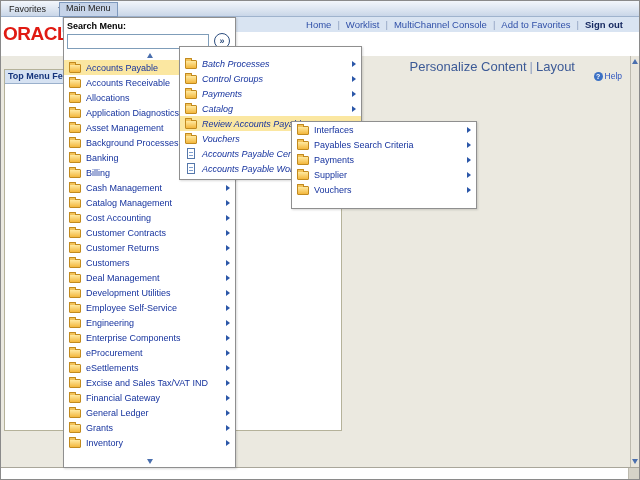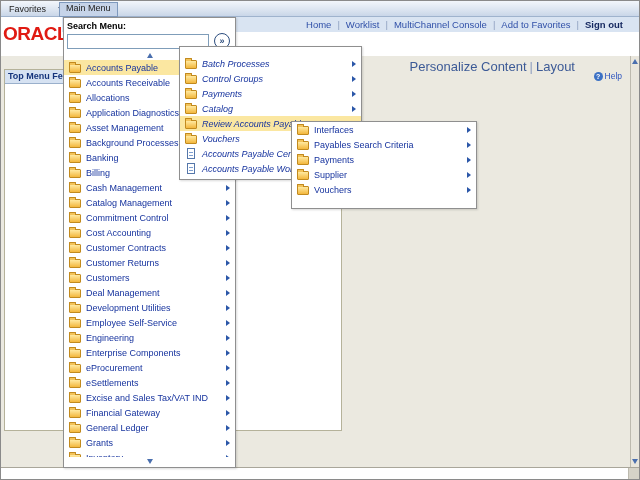--- a/index.html
+++ b/index.html
@@ -220,25 +220,20 @@
           <span class="mlabel">Cash Management</span>
           <span class="marrow"></span>
         </div>
         <div class="mitem">
           <span class="micon"></span>
           <span class="mlabel">Catalog Management</span>
           <span class="marrow"></span>
         </div>
         <div class="mitem">
           <span class="micon"></span>
-          <span class="mlabel">Commitment Control</span>
-          <span class="marrow"></span>
-        </div>
-        <div class="mitem">
-          <span class="micon"></span>
           <span class="mlabel">Cost Accounting</span>
           <span class="marrow"></span>
         </div>
         <div class="mitem">
           <span class="micon"></span>
           <span class="mlabel">Customer Contracts</span>
           <span class="marrow"></span>
         </div>
         <div class="mitem">
           <span class="micon"></span>

